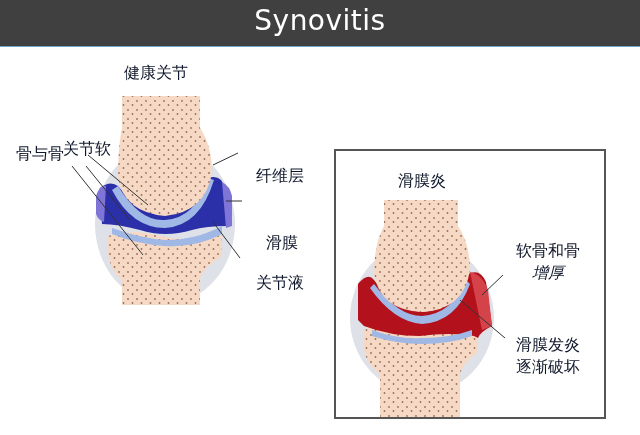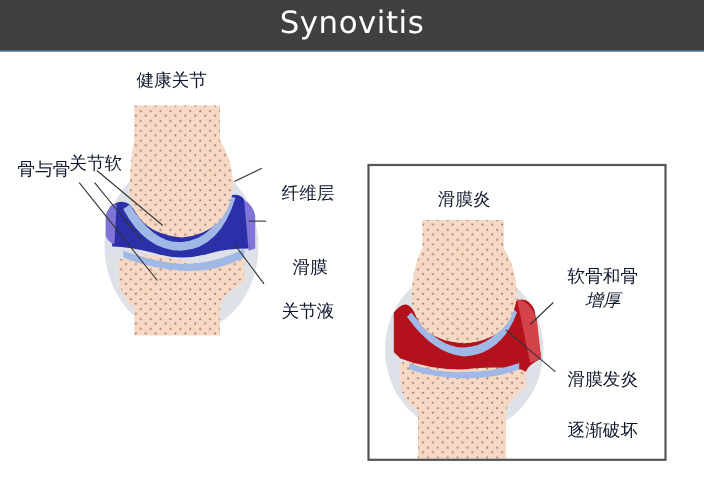--- a/index.html
+++ b/index.html
@@ -78,13 +78,13 @@
 <div class="label" style="left:16px; top:138px;margin-left:47px;">关节软</div>
 <div class="label" style="left:16px; top:143px;">骨与骨</div>
 <div class="label" style="left:256px; top:145px;margin-top:20px;">纤维层</div>
 <div class="label" style="left:266px; top:190px;margin-top:42px;">滑膜</div>
 <div class="label" style="left:256px; top:272px;">关节液</div>
 
 <div class="label" style="left:398px; top:170px;">滑膜炎</div>
 <div class="label" style="left:516px; top:240px;">软骨和骨</div>
 <div class="label" style="left:532px; top:262px;font-style:italic;">增厚</div>
 <div class="label" style="left:516px; top:334px;">滑膜发炎</div>
-<div class="label" style="left:516px; top:356px;margin-top:24px;">逐渐破坏</div>
+<div class="label" style="left:516px; top:356px;">逐渐破坏</div>
 
 </body></html>

